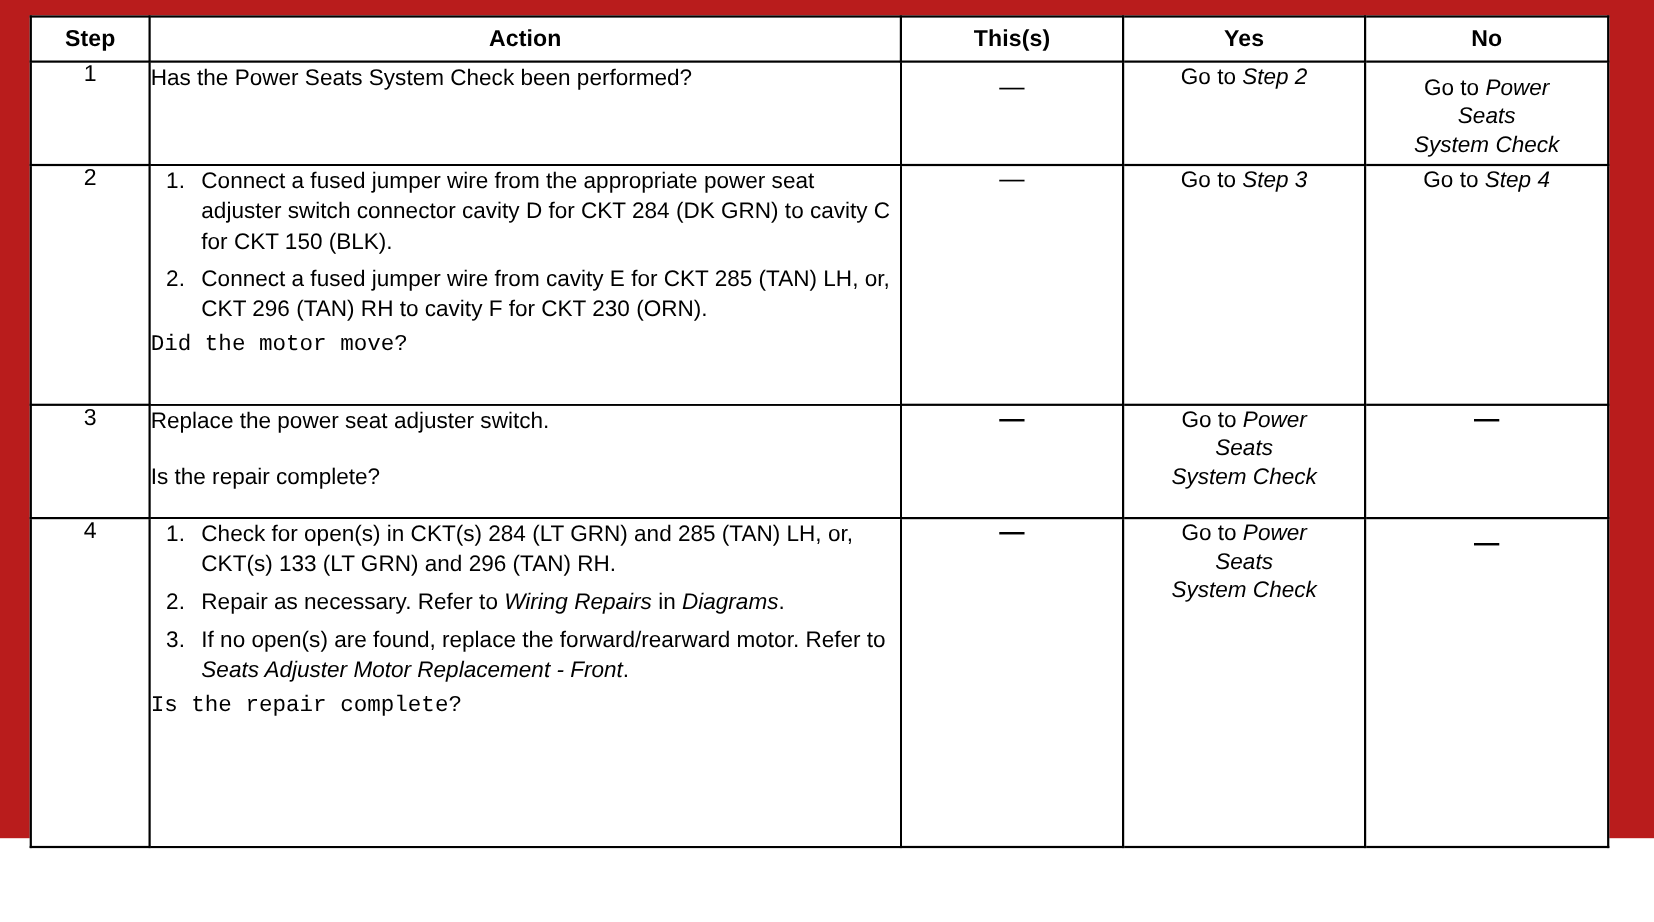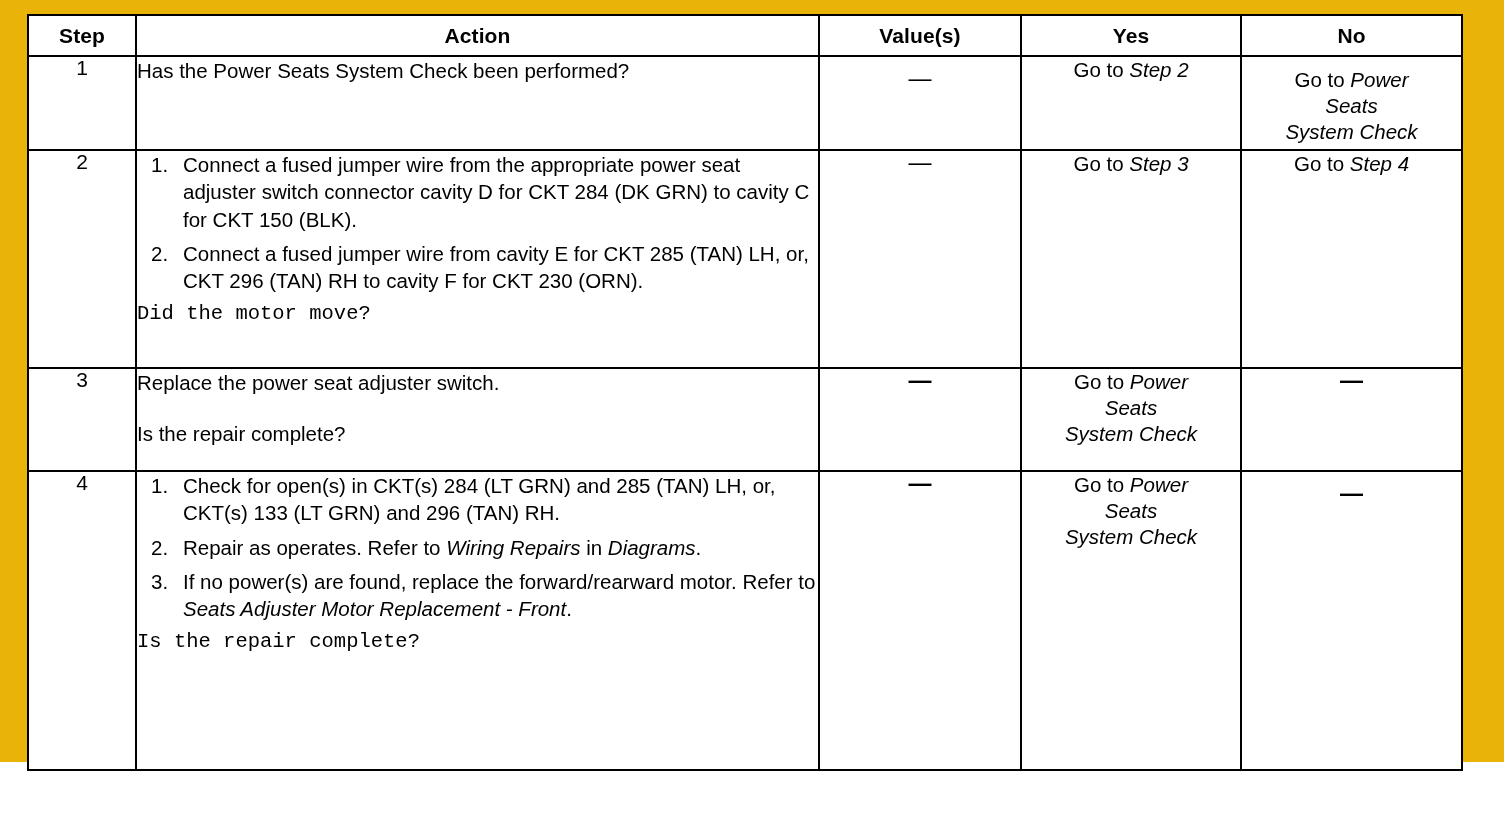--- a/index.html
+++ b/index.html
@@ -12,21 +12,21 @@
     width: 1504px;
     height: 838px;
     overflow: hidden;
     font-family: "Liberation Sans", sans-serif;
     color: #000000;
   }
   .page {
     position: relative;
     width: 1504px;
     height: 762px;
-    background: #eab308;
+    background: #b91c1c;
   }
   table.diag {
     position: absolute;
     left: 27px;
     top: 14px;
     width: 1434px;
     border-collapse: collapse;
     table-layout: fixed;
     background: #fff;
   }
@@ -149,21 +149,21 @@
       <col class="c-action">
       <col class="c-value">
       <col class="c-yes">
       <col class="c-no">
     </colgroup>
 
     <thead>
       <tr>
         <th>Step</th>
         <th>Action</th>
-        <th>Value(s)</th>
+        <th>This(s)</th>
         <th>Yes</th>
         <th>No</th>
       </tr>
     </thead>
 
     <tbody>
 
 
       <tr style="height:94px;">
         <td class="stepnum">1</td>
@@ -250,25 +250,25 @@
       <tr style="height:299px;">
         <td class="stepnum">4</td>
         <td class="action">
           <ol class="steps">
             <li>
               <span class="marker">1.</span>
               <span>Check for open(s) in CKT(s) 284 (LT GRN) and 285 (TAN) LH, or, CKT(s) 133 (LT GRN) and 296 (TAN) RH.</span>
             </li>
             <li>
               <span class="marker">2.</span>
-              <span><span>Repair as operates. Refer to </span><em>Wiring Repairs</em><span> in </span><em>Diagrams</em><span>.</span></span>
+              <span><span>Repair as necessary. Refer to </span><em>Wiring Repairs</em><span> in </span><em>Diagrams</em><span>.</span></span>
             </li>
             <li>
               <span class="marker">3.</span>
-              <span><span>If no power(s) are found, replace the forward/rearward motor. Refer to </span><em>Seats Adjuster Motor Replacement - Front</em><span>.</span></span>
+              <span><span>If no open(s) are found, replace the forward/rearward motor. Refer to </span><em>Seats Adjuster Motor Replacement - Front</em><span>.</span></span>
             </li>
           </ol>
           <span class="tail">Is the repair complete?</span>
         </td>
         <td class="value">
           <div class="cellflex pos-mid">
             <span class="dash dash-bold">—</span>
           </div>
         </td>
         <td class="yes">

